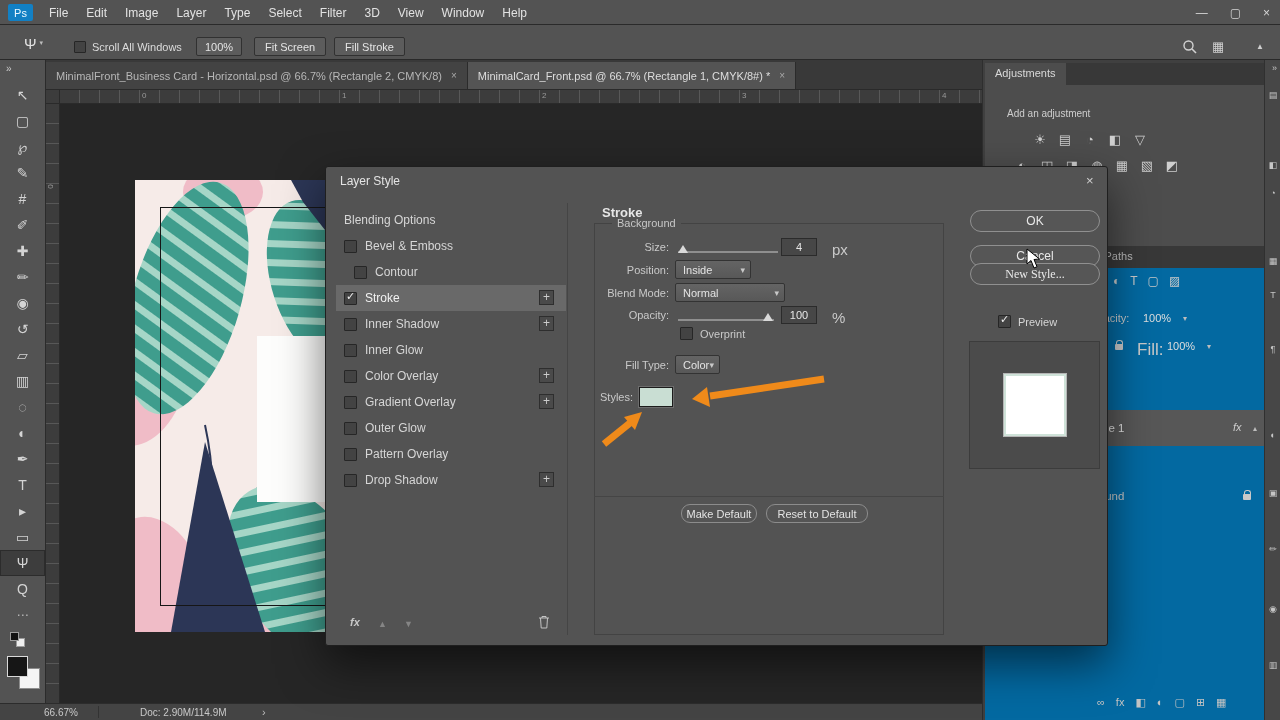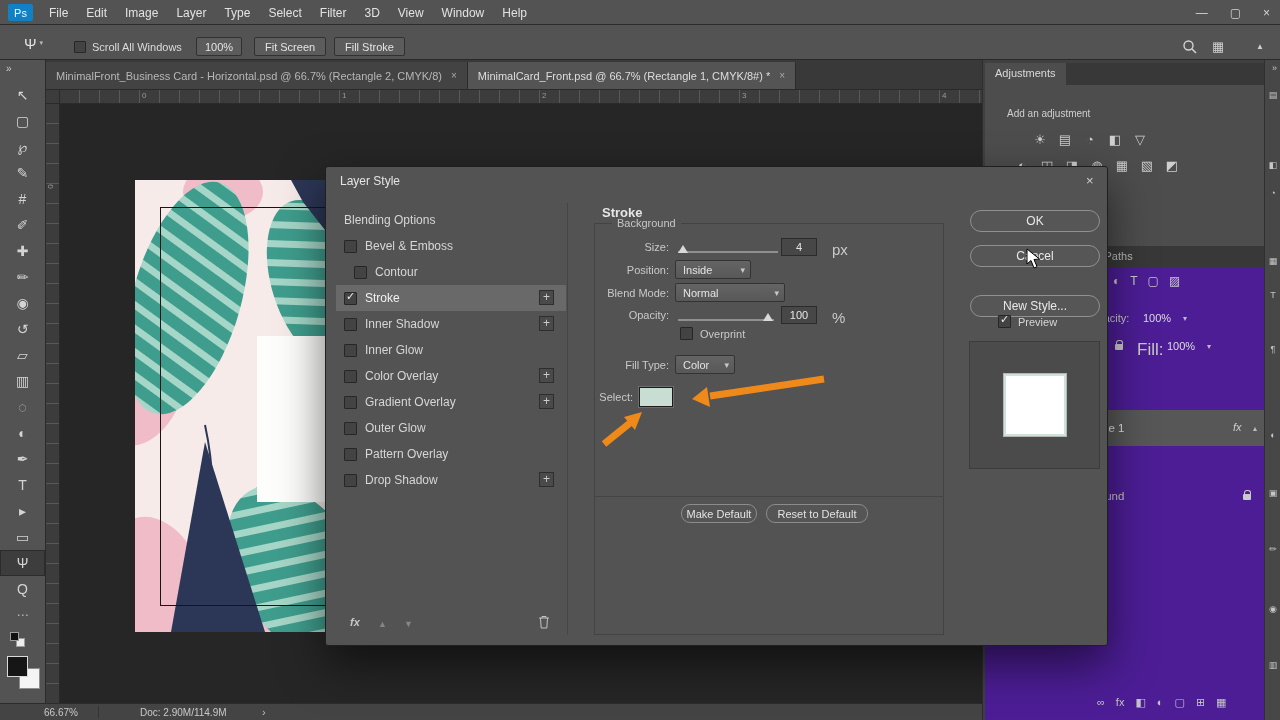--- a/index.html
+++ b/index.html
@@ -68,21 +68,21 @@
   .strip-icon { position:absolute; left:0; width:16px; text-align:center; font-size:9px; color:#c6c6c6; }
 
   #adj-tabstrip { position:absolute; left:2px; top:3px; width:280px; height:22px; background:#383838; }
   #adj-tab { position:absolute; left:0; top:0; height:22px; padding:4px 10px; background:#4d4d4d; color:#d9d9d9; font-size:11px; }
   #adj-content { position:absolute; left:2px; top:25px; width:280px; height:161px; background:#4d4d4d; }
   #adj-hint { position:absolute; left:22px; top:23px; font-size:10px; color:#cecece; }
   #adj-row1 { position:absolute; left:44px; top:44px; display:flex; gap:3px; }
   #adj-row2 { position:absolute; left:26px; top:70px; display:flex; gap:3px; }
   .adj-icon { width:22px; height:20px; display:flex; align-items:center; justify-content:center; font-size:13px; color:#cfcfcf; }
 
-  #layers-panel { position:absolute; left:2px; top:186px; width:280px; height:474px; background:#4c1d95; }
+  #layers-panel { position:absolute; left:2px; top:186px; width:280px; height:474px; background:#0369a1; }
   #layers-tabs { position:absolute; left:0; top:0; width:280px; height:22px; background:#383838; display:flex; }
   .ltab { height:22px; padding:4px 8px; font-size:11px; color:#bdbdbd; }
   .ltab.active { background:#4c4c4c; color:#dcdcdc; }
   #kind-dd { position:absolute; left:6px; top:28px; width:70px; height:17px; background:#565656; border:1px solid #333; font-size:10px; color:#ccc; padding:2px 4px; }
   #filter-icons { position:absolute; left:128px; top:28px; display:flex; gap:10px; }
   .f-icon { font-size:12px; color:#c9c9c9; }
   #blend-dd { position:absolute; left:6px; top:62px; width:84px; height:17px; background:#565656; border:1px solid #333; font-size:10px; color:#ccc; padding:2px 4px; }
   #lp-opacity-label { position:absolute; left:104px; top:66px; font-size:11px; color:#c9c9c9; }
   #lp-opacity-value { position:absolute; left:158px; top:66px; font-size:11px; color:#dedede; }
   #lp-opacity-arrow { position:absolute; left:198px; top:68px; font-size:8px; color:#bdbdbd; }
@@ -145,31 +145,31 @@
   .sl-thumb { position:absolute; width:0; height:0; border-left:5px solid transparent; border-right:5px solid transparent; border-bottom:8px solid #d9d9d9; }
   #thumb-size { left:352px; top:78px; } #thumb-opacity { left:437px; top:146px; }
   .vbox { position:absolute; width:36px; height:18px; background:#474747; border:1px solid #2b2b2b; font-size:11px; color:#e6e6e6;
     display:flex; align-items:center; justify-content:center; }
   #vbox-size { left:455px; top:71px; } #vbox-opacity { left:455px; top:139px; }
   .unit { position:absolute; font-size:15px; color:#c9c9c9; }
   #unit-size { left:506px; top:74px; } #unit-opacity { left:506px; top:142px; }
   .dd { position:absolute; height:19px; background:linear-gradient(#646464,#585858); border:1px solid #333; border-radius:2px;
     font-size:11px; color:#e3e3e3; display:flex; align-items:center; padding:0 18px 0 7px; }
   .dd::after { content:"▾"; position:absolute; right:5px; top:4px; font-size:9px; color:#c9c9c9; }
-  #dd-position { left:349px; top:93px; width:76px; } #dd-blend { left:349px; top:116px; width:110px; } #dd-fill { left:349px; top:188px; width:60px; }
+  #dd-position { left:349px; top:93px; width:76px; } #dd-blend { left:349px; top:116px; width:110px; } #dd-fill { left:349px; top:188px; width:45px; }
   #cb-overprint { position:absolute; left:354px; top:160px; }
   #lb-overprint { position:absolute; left:374px; top:161px; font-size:11px; color:#c9c9c9; }
   #color-swatch { position:absolute; left:313px; top:220px; width:34px; height:20px; border:1px solid #1c1c1c; box-shadow:0 0 0 1px #6d6d6d; }
   #grp-sep { position:absolute; left:268px; top:329px; width:350px; height:1px; background:#454545; }
   .sbtn { position:absolute; height:19px; border:1px solid #8c8c8c; border-radius:9px; background:#555555; font-size:11px; color:#e3e3e3;
     display:flex; align-items:center; justify-content:center; }
   #btn-makedef { left:355px; top:337px; width:76px; } #btn-resetdef { left:440px; top:337px; width:102px; }
   .abtn { position:absolute; left:644px; width:130px; height:22px; border:1px solid #909090; border-radius:11px; background:#565656;
     font-size:12px; color:#e9e9e9; display:flex; align-items:center; justify-content:center; }
-  #btn-ok { top:43px; } #btn-cancel { top:78px; } #btn-newstyle { top:128px; }
+  #btn-ok { top:43px; } #btn-cancel { top:78px; } #btn-newstyle { top:96px;font-family:Liberation Serif, serif; }
   #cb-preview { position:absolute; left:672px; top:148px; }
   #lb-preview { position:absolute; left:692px; top:149px; font-size:11px; color:#d6d6d6; }
   #preview-panel { position:absolute; left:643px; top:174px; width:131px; height:128px; background:#4b4b4b; border:1px solid #3c3c3c; }
   #preview-thumb { position:absolute; left:33px; top:31px; width:64px; height:64px; background:#ffffff; border:1px solid #b5b5b5;
     box-shadow:inset 0 0 0 2px #cfe2d8; }
   #annotation-arrows { position:absolute; left:0; top:0; pointer-events:none; }
 
   #cursor { position:absolute; left:1026px; top:248px; z-index:100; }
 </style>
 </head>
@@ -472,21 +472,21 @@
     <div id="thumb-opacity" class="sl-thumb"></div>
     <div id="vbox-opacity" class="vbox">100</div>
     <div id="unit-opacity" class="unit">%</div>
 
     <div id="cb-overprint" class="cb"></div>
     <div id="lb-overprint">Overprint</div>
 
     <div id="lb-filltype" class="flabel">Fill Type:</div>
     <div id="dd-fill" class="dd">Color</div>
 
-    <div id="lb-color" class="flabel">Select:</div>
+    <div id="lb-color" class="flabel">Styles:</div>
     <div id="color-swatch" style="background: rgb(201, 222, 211);"></div>
 
     <div id="grp-sep"></div>
     <div id="btn-makedef" class="sbtn">Make Default</div>
     <div id="btn-resetdef" class="sbtn">Reset to Default</div>
 
     <div id="btn-ok" class="abtn">OK</div>
     <div id="btn-cancel" class="abtn">Cancel</div>
     <div id="btn-newstyle" class="abtn">New Style...</div>
     <div id="cb-preview" class="cb on"></div>

